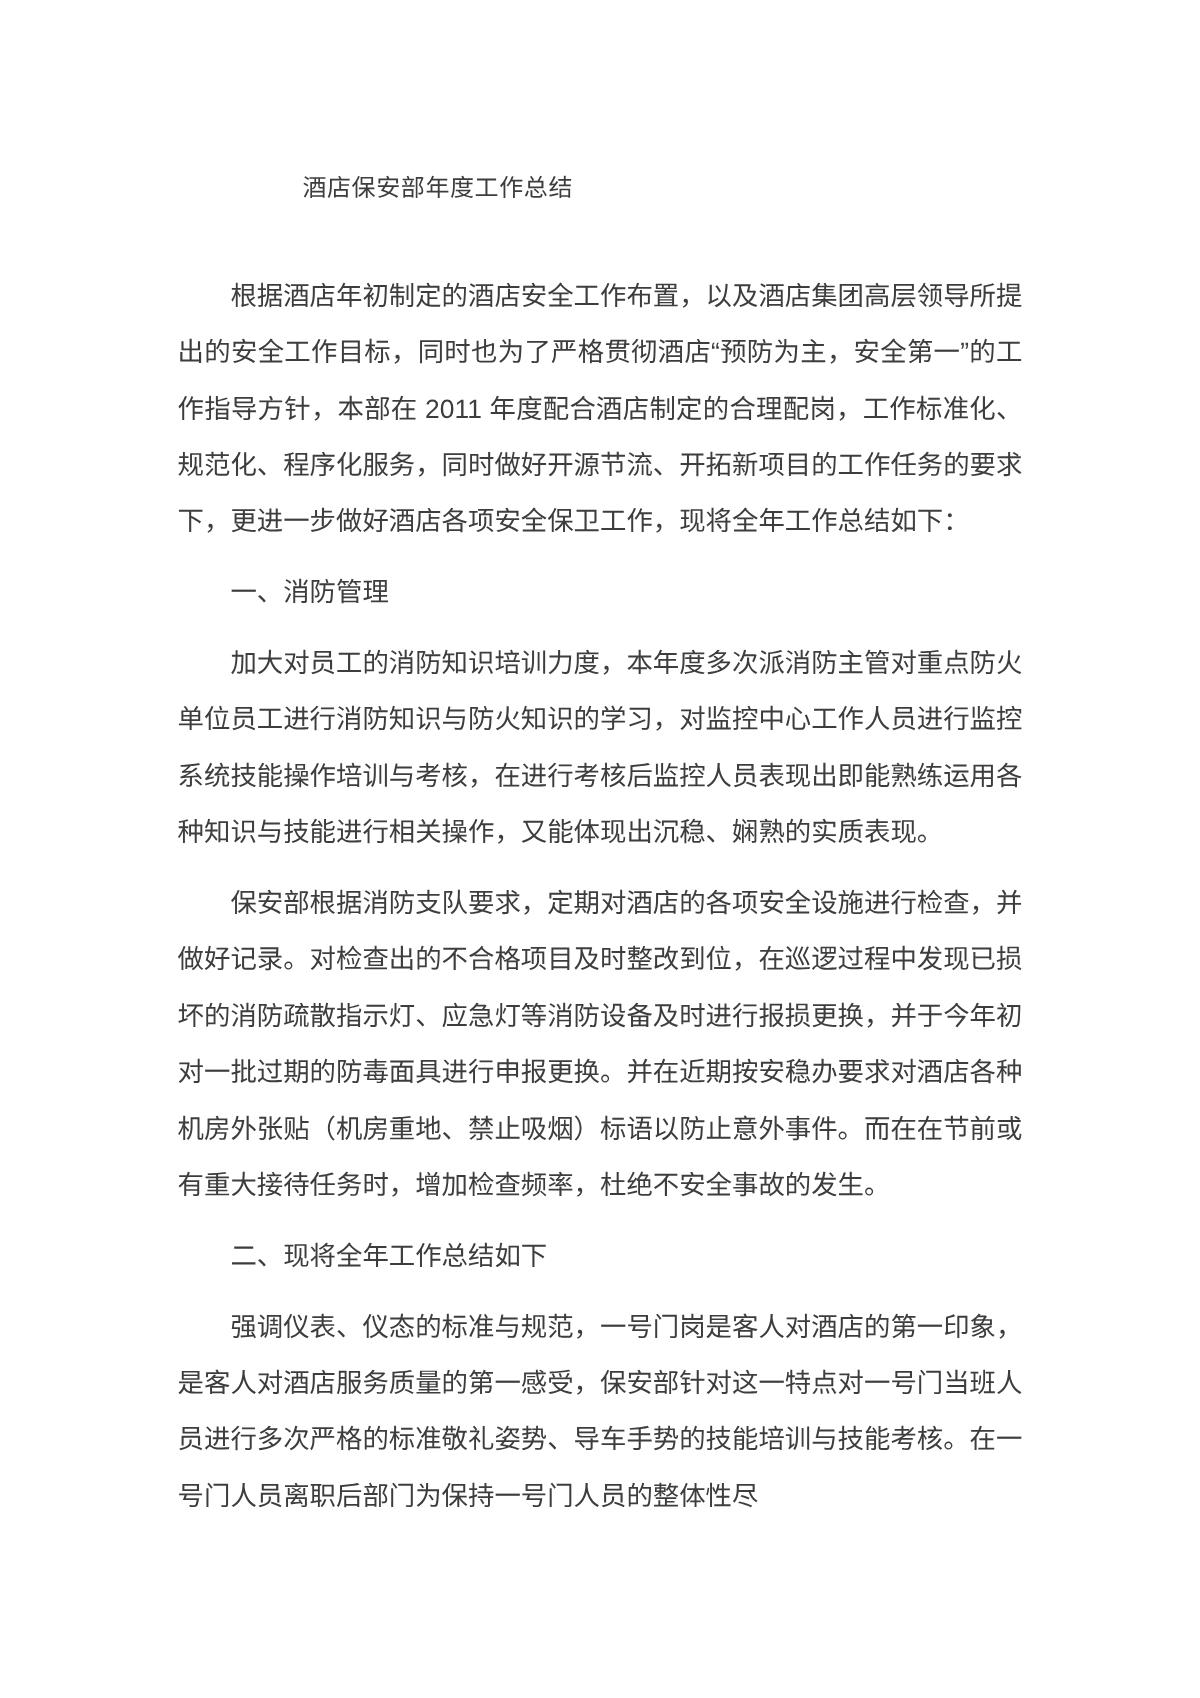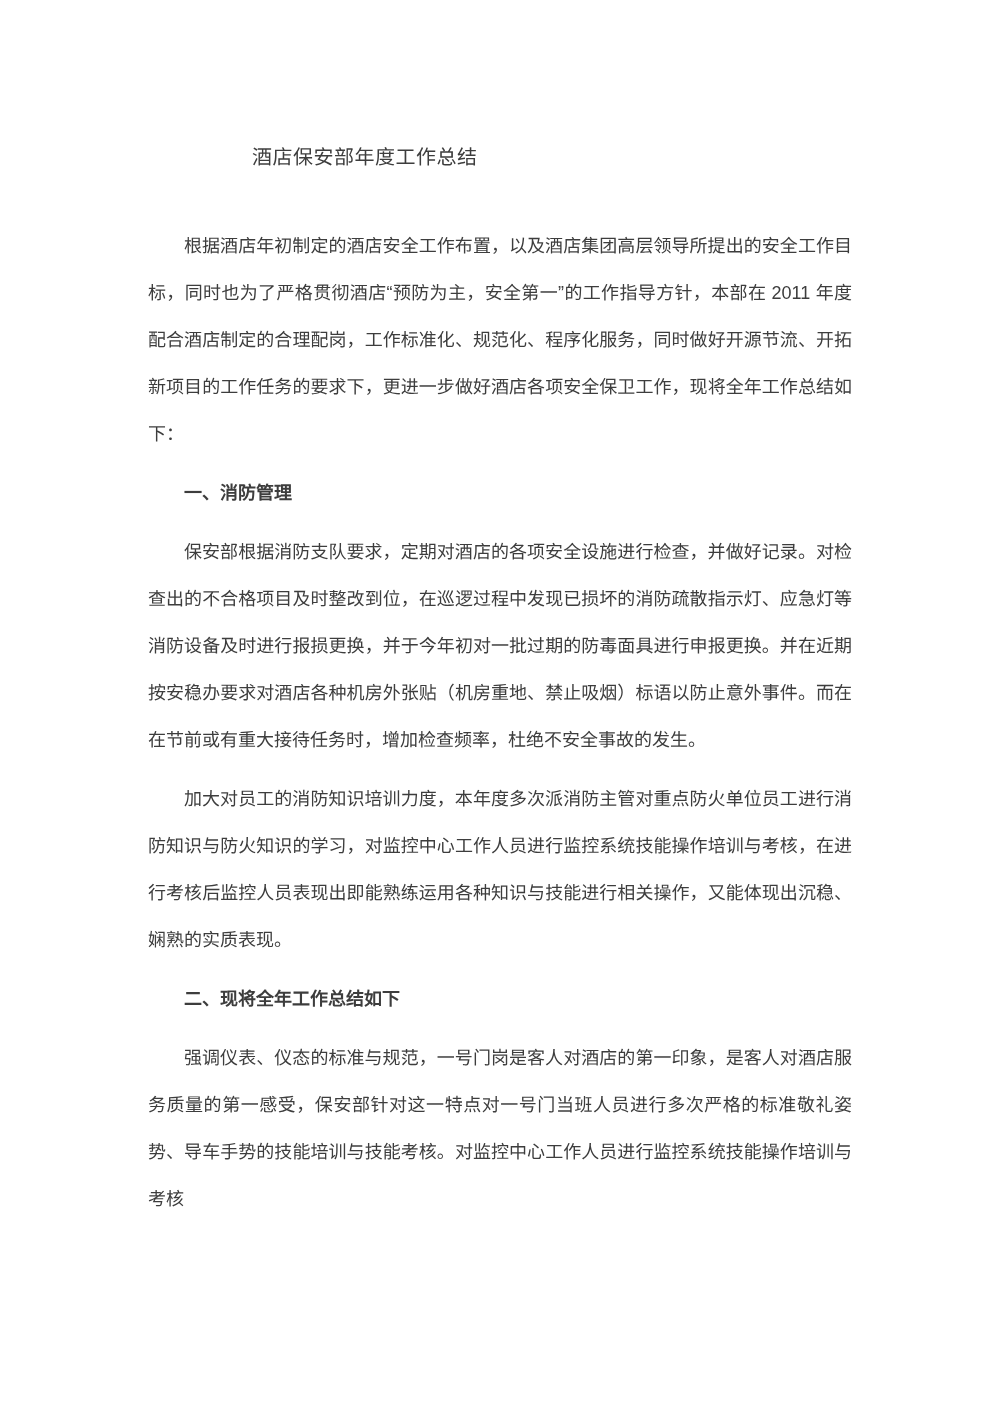--- a/index.html
+++ b/index.html
@@ -22,47 +22,47 @@
   }
   .doc-title {
     margin: 0 0 42px 104px;
     font-size: 20px;
     font-weight: 400;
     line-height: 47px;
     letter-spacing: 0.5px;
   }
   .para {
     margin: 0 0 12px 0;
-    font-size: 18px;
+    font-size: 22px;
     font-weight: 400;
     line-height: 47px;
     text-align: justify;
     text-indent: 2em;
   }
   .sec-heading {
     margin: 0 0 12px 0;
-    font-size: 18px;
-    font-weight: 700;
+    font-size: 22px;
+    font-weight: 400;
     line-height: 47px;
     text-indent: 2em;
   }
 </style>
 </head>
 <body>
 
 <div class="doc">
 
   <h1 class="doc-title">酒店保安部年度工作总结</h1>
 
   <p class="para">根据酒店年初制定的酒店安全工作布置，以及酒店集团高层领导所提出的安全工作目标，同时也为了严格贯彻酒店“预防为主，安全第一”的工作指导方针，本部在 2011 年度配合酒店制定的合理配岗，工作标准化、规范化、程序化服务，同时做好开源节流、开拓新项目的工作任务的要求下，更进一步做好酒店各项安全保卫工作，现将全年工作总结如下：</p>
 
   <h2 class="sec-heading">一、消防管理</h2>
 
+  <p class="para">加大对员工的消防知识培训力度，本年度多次派消防主管对重点防火单位员工进行消防知识与防火知识的学习，对监控中心工作人员进行监控系统技能操作培训与考核，在进行考核后监控人员表现出即能熟练运用各种知识与技能进行相关操作，又能体现出沉稳、娴熟的实质表现。</p>
+
   <p class="para">保安部根据消防支队要求，定期对酒店的各项安全设施进行检查，并做好记录。对检查出的不合格项目及时整改到位，在巡逻过程中发现已损坏的消防疏散指示灯、应急灯等消防设备及时进行报损更换，并于今年初对一批过期的防毒面具进行申报更换。并在近期按安稳办要求对酒店各种机房外张贴（机房重地、禁止吸烟）标语以防止意外事件。而在在节前或有重大接待任务时，增加检查频率，杜绝不安全事故的发生。</p>
-
-  <p class="para">加大对员工的消防知识培训力度，本年度多次派消防主管对重点防火单位员工进行消防知识与防火知识的学习，对监控中心工作人员进行监控系统技能操作培训与考核，在进行考核后监控人员表现出即能熟练运用各种知识与技能进行相关操作，又能体现出沉稳、娴熟的实质表现。</p>
 
 
   <h2 class="sec-heading">二、现将全年工作总结如下</h2>
 
-  <p class="para">强调仪表、仪态的标准与规范，一号门岗是客人对酒店的第一印象，是客人对酒店服务质量的第一感受，保安部针对这一特点对一号门当班人员进行多次严格的标准敬礼姿势、导车手势的技能培训与技能考核。对监控中心工作人员进行监控系统技能操作培训与考核</p>
+  <p class="para">强调仪表、仪态的标准与规范，一号门岗是客人对酒店的第一印象，是客人对酒店服务质量的第一感受，保安部针对这一特点对一号门当班人员进行多次严格的标准敬礼姿势、导车手势的技能培训与技能考核。在一号门人员离职后部门为保持一号门人员的整体性尽</p>
 
 </div>
 
 </body></html>

